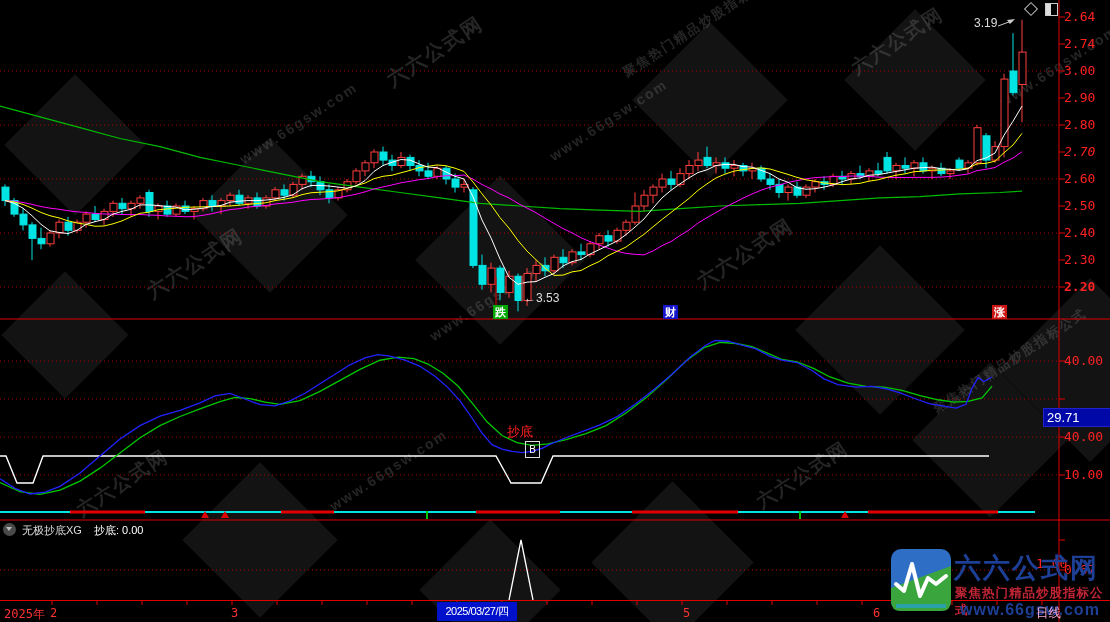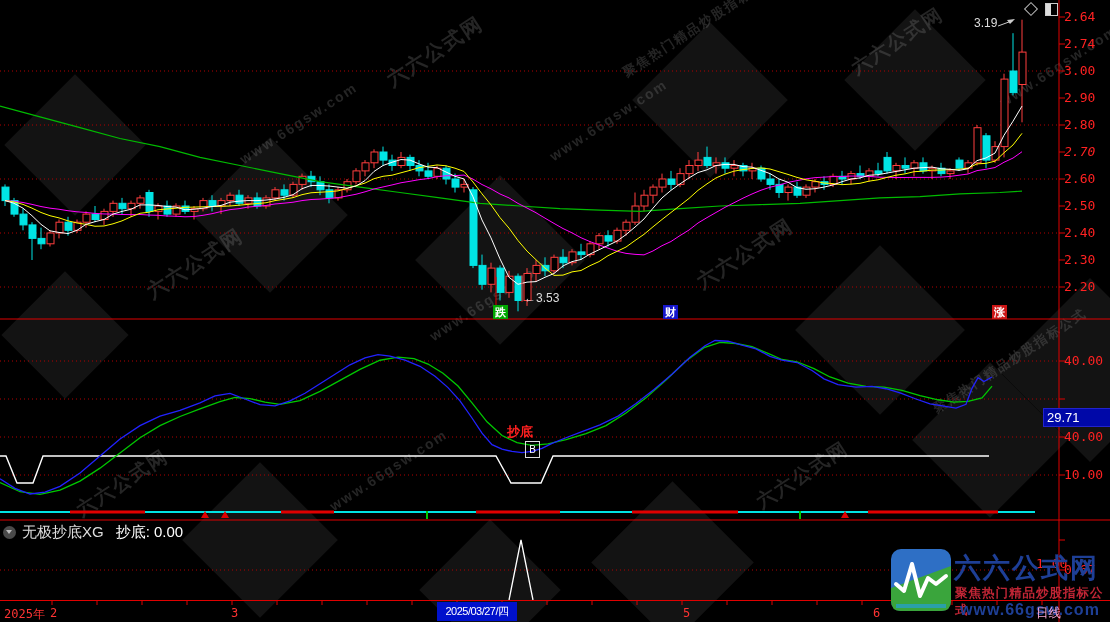--- a/index.html
+++ b/index.html
@@ -12,35 +12,35 @@
   #chart-svg{position:absolute;left:0;top:0;z-index:2;}
   .ov{position:absolute;z-index:3;white-space:nowrap;}
   .titlebar{left:3px;top:1px;color:#fff;font-size:12.5px;}
   .ma{margin-left:14px;font-size:12.5px;}
   .ma5{color:#ffffff}.ma10{color:#ffff00}.ma20{color:#ff00ff}.ma60{color:#00cc00}
   .cicon{display:inline-block;width:13px;height:13px;border-radius:50%;background:#4a4a4a;
          vertical-align:-2px;margin-left:8px;position:relative;}
   .cicon i{position:absolute;left:3px;top:4px;width:0;height:0;border-left:3px solid transparent;
            border-right:3px solid transparent;border-top:4px solid #bbb;}
   .p2hdr{left:3px;top:321px;color:#fff;font-size:12.5px;}
-  .p3hdr{left:3px;top:523px;color:#ddd;font-size:15px;}
+  .p3hdr{left:3px;top:523px;color:#ddd;font-size:11px;}
   .kv{margin-left:12px;}
   .kcol{color:#2b2bff}.dcol{color:#00cc44}.wcol{color:#ffffff}
   .axlab{position:absolute;left:1064px;width:46px;color:#ff2222;font-size:13px;z-index:3;
          font-family:"DejaVu Sans Mono","Liberation Mono",monospace;}
   .tlab{position:absolute;top:606px;color:#ff3333;font-size:12px;z-index:3;
         font-family:"DejaVu Sans Mono","Liberation Mono",monospace;}
   #date-badge{left:437px;top:602px;width:80px;height:19px;background:#0011cc;color:#fff;
               font-size:11px;text-align:center;line-height:19px;z-index:5;letter-spacing:-0.5px;}
   #period-label{left:1036px;top:605px;color:#f9a8d4;font-size:12.5px;z-index:5;}
   #val-badge{left:1043px;top:408px;width:63px;height:17px;background:#0008a8;color:#fff;
              font-size:13px;line-height:17px;padding-left:3px;z-index:5;border:1px solid #2222cc;}
   #high-label{left:974px;top:16px;color:#dddddd;font-size:12px;z-index:3;}
   #low-label{left:524px;top:291px;color:#dddddd;font-size:12px;z-index:3;}
-  #chaodi-label{left:507px;top:423px;color:#ff2020;font-size:13px;font-weight:bold;z-index:3;}
+  #chaodi-label{left:507px;top:423px;color:#ff2020;font-size:13px;font-weight:normal;z-index:3;}
   #b-badge{left:525px;top:441px;width:13px;height:15px;border:1px solid #ddd;color:#fff;
            font-size:10px;text-align:center;line-height:15px;z-index:3;}
   .evmark{position:absolute;width:15px;height:14px;color:#fff;font-size:11px;font-weight:bold;
           text-align:center;line-height:14px;z-index:3;top:305px;}
   .icon-diamond{position:absolute;left:1026px;top:4px;width:8px;height:8px;border:1px solid #bbb;
                 transform:rotate(45deg);z-index:3;}
   .icon-split{position:absolute;left:1045px;top:3px;width:11px;height:11px;border:1px solid #ccc;z-index:3;}
   .icon-split i{display:block;width:5px;height:11px;background:#ddd;}
   #logo{position:absolute;left:888px;top:542px;width:222px;height:80px;z-index:4;}
   #logo .brand{position:absolute;left:66px;top:8px;font-size:27px;font-weight:bold;color:#1e3f96;
@@ -438,21 +438,21 @@
 <div class="axlab" style="left: 1064px; top: 9px;">2.64</div>
     <div class="axlab" style="left: 1064px; top: 36px;">2.74</div>
     <div class="axlab" style="left: 1064px; top: 63px;">3.00</div>
     <div class="axlab" style="left: 1064px; top: 90px;">2.90</div>
     <div class="axlab" style="left: 1064px; top: 117px;">2.80</div>
     <div class="axlab" style="left: 1064px; top: 144px; font-style: italic;">2.70</div>
     <div class="axlab" style="left: 1064px; top: 171px;">2.60</div>
     <div class="axlab" style="left: 1064px; top: 198px;">2.50</div>
     <div class="axlab" style="left: 1064px; top: 225px;">2.40</div>
     <div class="axlab" style="left: 1064px; top: 252px;">2.30</div>
-    <div class="axlab" style="left: 1064px; top: 279px;">2.20</div>
+    <div class="axlab" style="left: 1064px; top: 279px; font-weight: bold;">2.20</div>
     <div class="axlab" style="left: 1064px; top: 353px;">40.00</div>
     <div class="axlab" style="left: 1064px; top: 391px; margin-left: 48px;">30.00</div>
     <div class="axlab" style="left: 1064px; top: 429px;">40.00</div>
     <div class="axlab" style="left: 1064px; top: 467px;">10.00</div>
     <div class="axlab" style="left: 1036px; top: 532px; margin-top: 24px;">1.00</div>
     <div class="axlab" style="left: 1064px; top: 562px;">0.67</div>
     <div class="tlab" style="left: 4px; top: 606px;">2025年</div>
     <div class="tlab" style="left: 50px; top: 606px;">2</div>
     <div class="tlab" style="left: 231px; top: 606px;">3</div>
     <div class="tlab" style="left: 683px; top: 606px;">5</div>

